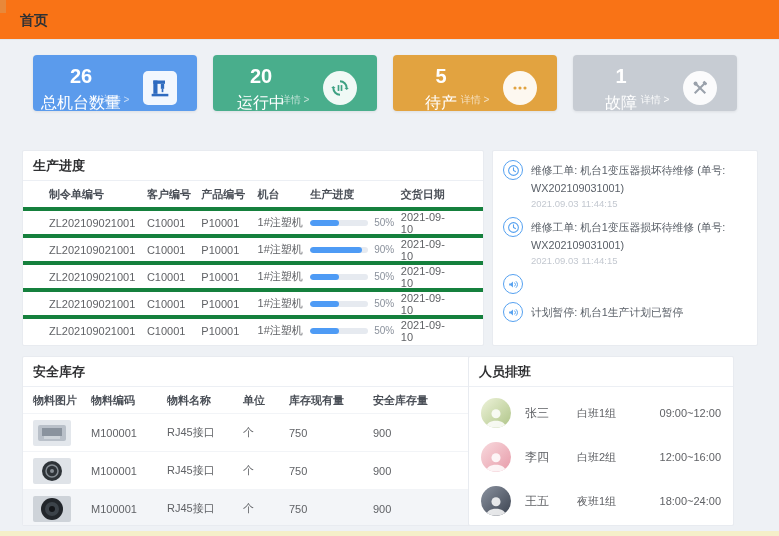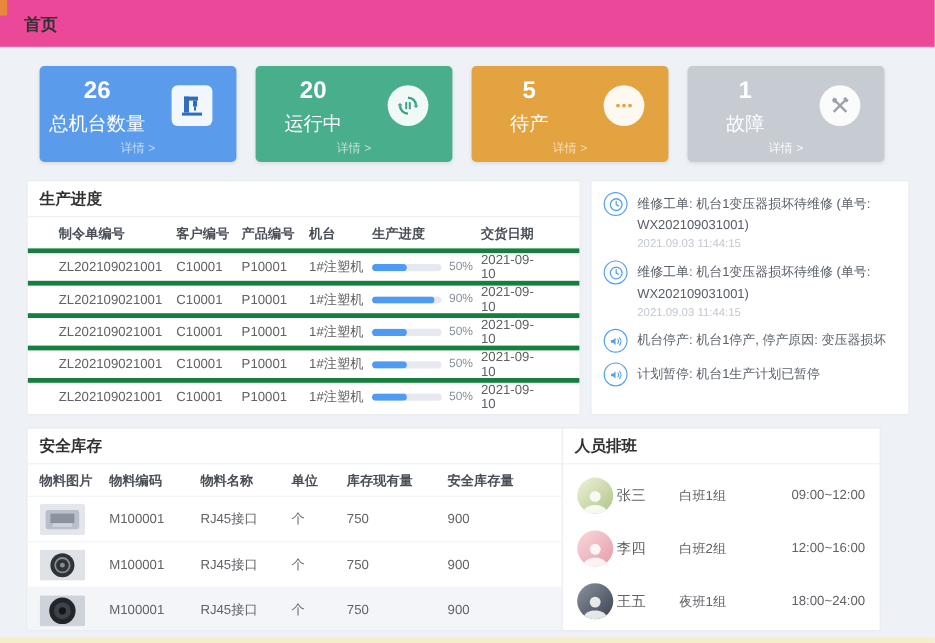--- a/index.html
+++ b/index.html
@@ -5,29 +5,29 @@
   * { margin:0; padding:0; box-sizing:border-box; }
   html,body { width:779px; height:536px; }
   body {
     font-family:"Liberation Sans", sans-serif;
     background:#eef1f5;
     position:relative;
     overflow:hidden;
   }
 
   
-  .topbar { position:absolute; left:0; top:0; width:779px; height:40px; background:#ec4899; border-bottom:1px solid #e2e6ea; z-index:2; }
+  .topbar { position:absolute; left:0; top:0; width:779px; height:40px; background:#f97316; border-bottom:1px solid #e2e6ea; z-index:2; }
   .topbar .title { position:absolute; left:20px; top:12px; font-size:14px; font-weight:bold; color:#303133; cursor:pointer; }
 
   .edge-orange { position:absolute; left:0; top:0; width:6px; height:13px; background:#e8883a; z-index:5; }
   .bottom-strip { position:absolute; left:0; bottom:0; width:779px; height:5px; background:#f5efc9; z-index:5; }
 
   
   .cards { position:absolute; left:33px; top:55px; width:714px; display:flex; gap:16px; }
-  .card { width:164px; height:80px; border-radius:4px; position:relative; color:#fff; box-shadow:0 1px 3px rgba(0,0,0,0.08); }
+  .card { width:164px; height:56px; border-radius:4px; position:relative; color:#fff; box-shadow:0 1px 3px rgba(0,0,0,0.08); }
   .card-blue   { background:#5b9bec; }
   .card-green  { background:#49ae8c; }
   .card-orange { background:#e2a340; }
   .card-gray   { background:#c7ccd3; }
   .card .num { position:absolute; left:0; top:10px; width:96px; text-align:center; font-size:20px; font-weight:bold; }
   .card .lbl { position:absolute; left:0; top:38px; width:96px; text-align:center; font-size:16px; }
   .card .icon { position:absolute; right:20px; top:16px; width:34px; height:34px; background:rgba(255,255,255,0.92); display:flex; align-items:center; justify-content:center; }
   .icon-square { border-radius:5px; }
   .icon-round  { border-radius:50%; }
   .card .detail { position:absolute; bottom:4px; left:0; width:100%; text-align:center; font-size:10px; color:rgba(255,255,255,0.65); cursor:pointer; }
@@ -70,21 +70,21 @@
   .s5 { width:84px; } .s6 { width:84px; }
   .matimg { width:38px; height:26px; border-radius:2px; overflow:hidden; display:block; }
 
   
   .stafflist { padding:4px 12px 0 12px; }
   .staffrow { display:flex; align-items:center; height:44px; }
   .avatar { width:30px; height:30px; border-radius:50%; overflow:hidden; display:flex; align-items:flex-end; justify-content:center; flex:0 0 30px; }
   .av-0 { background:linear-gradient(135deg,#eef3da,#aec487); }
   .av-1 { background:linear-gradient(135deg,#f8dade,#e79aa8); }
   .av-2 { background:linear-gradient(135deg,#8b93a0,#3c4350); }
-  .sname  { width:52px; margin-left:3px; font-size:12px; color:#606266; }
+  .sname  { width:52px; margin-left:14px; font-size:12px; color:#606266; }
   .sshift { width:64px; font-size:11px; color:#606266; }
   .stime  { flex:1; text-align:right; font-size:11px; color:#606266; }
 </style>
 </head>
 <body>
 
 <div class="edge-orange"></div>
 <div class="bottom-strip"></div>
 
 <div class="topbar">
@@ -265,24 +265,20 @@
     </div>
 
     <div class="nitem">
       <span class="nicon">
         <svg width="13" height="13" viewBox="0 0 24 24" fill="none">
           <path d="M4 10v4h3l4 3.5v-11L7 10z" fill="#55a1f0"></path>
           <path d="M14.5 9a4.2 4.2 0 0 1 0 6" stroke="#55a1f0" stroke-width="1.8" stroke-linecap="round"></path>
           <path d="M17 6.5a8 8 0 0 1 0 11" stroke="#55a1f0" stroke-width="1.8" stroke-linecap="round"></path>
         </svg>
       </span>
-      <span class="nbody">
-        <span class="ntext">机台停产: 机台1停产, 停产原因: 变压器损坏</span>
-        
-      </span>
     </div>
 
     <div class="nitem">
       <span class="nicon">
         <svg width="13" height="13" viewBox="0 0 24 24" fill="none">
           <path d="M4 10v4h3l4 3.5v-11L7 10z" fill="#55a1f0"></path>
           <path d="M14.5 9a4.2 4.2 0 0 1 0 6" stroke="#55a1f0" stroke-width="1.8" stroke-linecap="round"></path>
           <path d="M17 6.5a8 8 0 0 1 0 11" stroke="#55a1f0" stroke-width="1.8" stroke-linecap="round"></path>
         </svg>
       </span>

